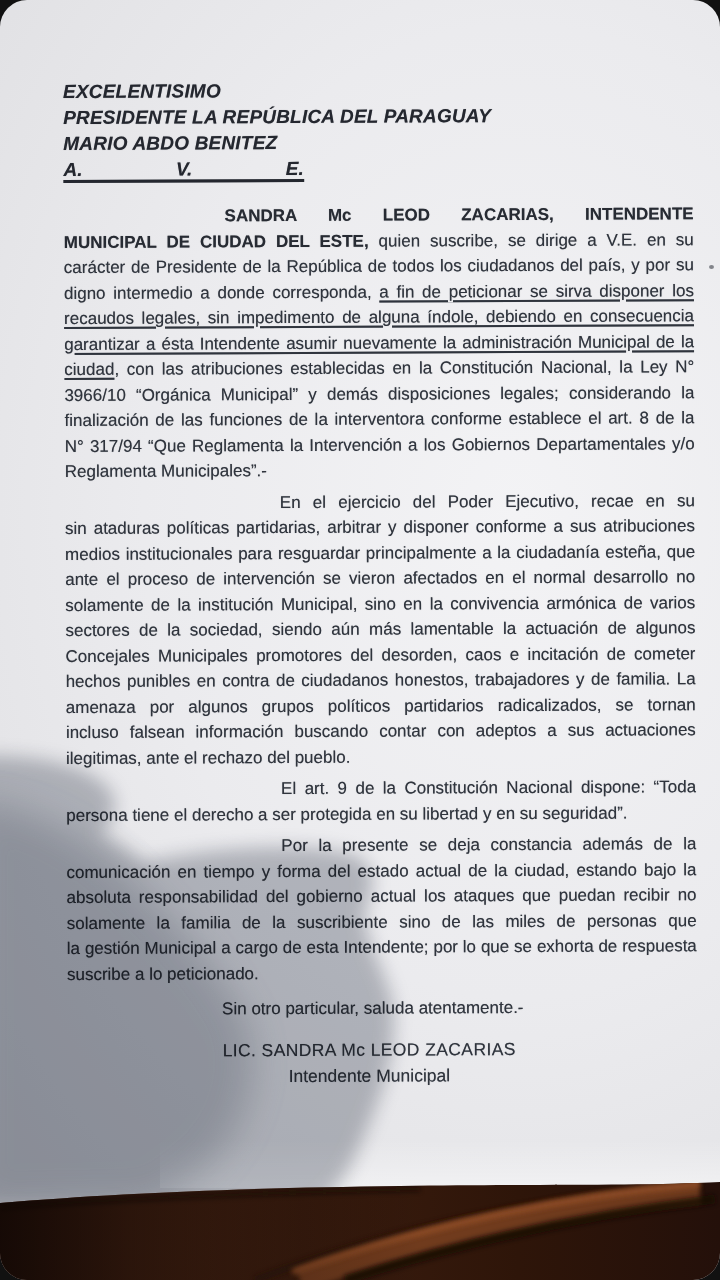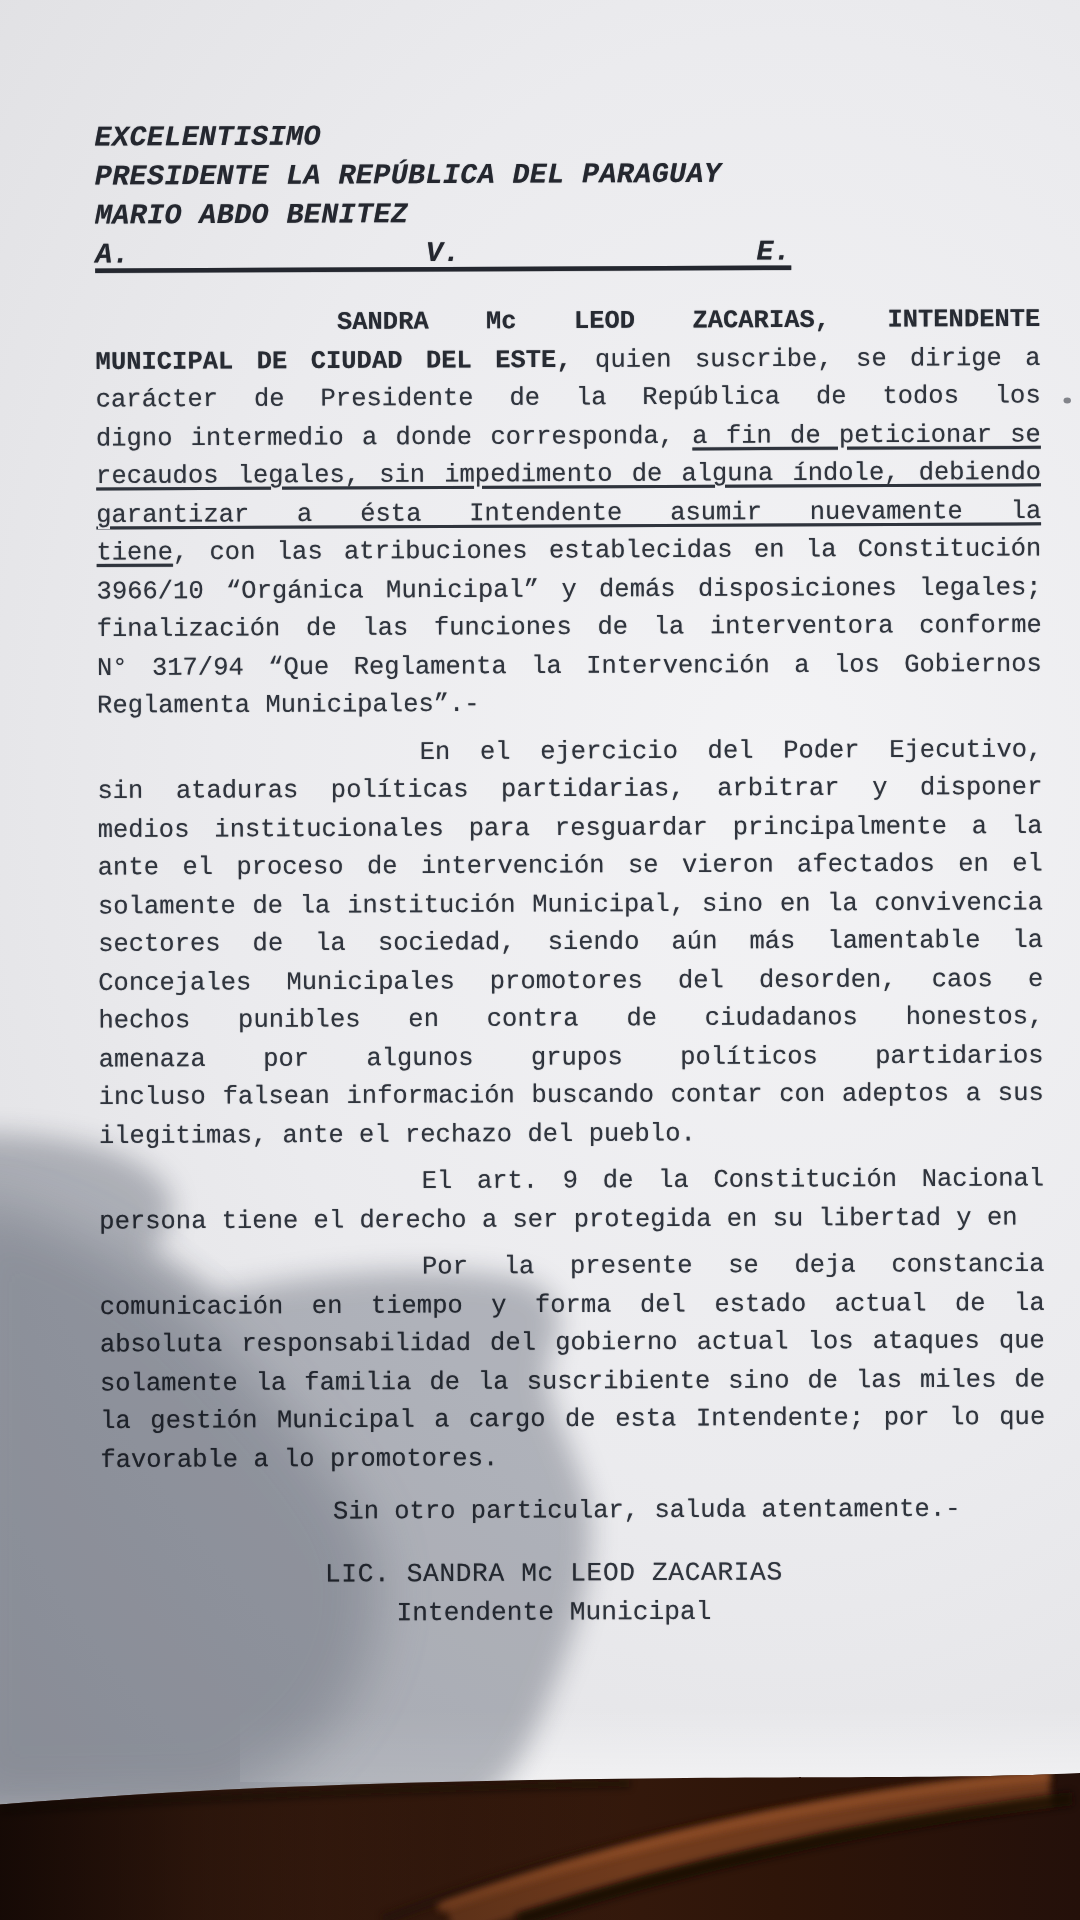--- a/index.html
+++ b/index.html
@@ -1,20 +1,21 @@
 <!DOCTYPE html>
 <html><head>
 <meta charset="utf-8">
 <style>
   html,body{margin:0;padding:0;background:#111;}
   .photo{
     position:relative;width:720px;height:1280px;overflow:hidden;
     background:
       radial-gradient(130% 95% at 72% 40%, #f3f3f5 0%, #ebebee 40%, #e2e2e5 68%, #d6d6da 100%);
-    font-family:Liberation Mono, monospace;
+    font-family:Liberation Sans, sans-serif;
+    border-radius:27px;
   }
   .content{
     position:absolute;left:63px;top:79px;width:630px;
     transform:rotate(-0.25deg);transform-origin:0 0;
     color:#2f343d;font-size:17px;
     text-shadow:0 0 0.7px rgba(47,52,61,.55);
     z-index:2;
   }
   .hline{
     font-style:italic;font-weight:bold;font-size:19px;line-height:26px;
@@ -66,21 +67,21 @@
       <div class="hline ave">A.                 V.                 E.</div>
     </div>
 
     <div class="para first">
       <div class="line ind1"><span class="b">SANDRA Mc LEOD ZACARIAS, INTENDENTE</span></div>
       <div class="line"><span class="b">MUNICIPAL DE CIUDAD DEL ESTE,</span><span> quien suscribe, se dirige a V.E. en su</span></div>
       <div class="line"><span>carácter de Presidente de la República de todos los ciudadanos del país, y por su</span></div>
       <div class="line"><span>digno intermedio a donde corresponda, </span><span class="u">a fin de peticionar se sirva disponer los</span></div>
       <div class="line"><span class="u">recaudos legales, sin impedimento de alguna índole, debiendo en consecuencia</span></div>
       <div class="line"><span class="u">garantizar a ésta Intendente asumir nuevamente la administración Municipal de la</span></div>
-      <div class="line"><span class="u">tiene</span><span>, con las atribuciones establecidas en la Constitución Nacional, la Ley N°</span></div>
+      <div class="line"><span class="u">ciudad</span><span>, con las atribuciones establecidas en la Constitución Nacional, la Ley N°</span></div>
       <div class="line"><span>3966/10 “Orgánica Municipal” y demás disposiciones legales; considerando la</span></div>
       <div class="line"><span>finalización de las funciones de la interventora conforme establece el art. 8 de la Ley</span></div>
       <div class="line"><span>N° 317/94 “Que Reglamenta la Intervención a los Gobiernos Departamentales y/o</span></div>
       <div class="line lastl"><span>Reglamenta Municipales”.-</span></div>
     </div>
 
     <div class="para mid">
       <div class="line ind2"><span>En el ejercicio del Poder Ejecutivo, recae en su persona</span></div>
       <div class="line"><span>sin ataduras políticas partidarias, arbitrar y disponer conforme a sus atribuciones los</span></div>
       <div class="line"><span>medios institucionales para resguardar principalmente a la ciudadanía esteña, que</span></div>
@@ -98,21 +99,21 @@
       <div class="line ind2"><span>El art. 9 de la Constitución Nacional dispone: “Toda</span></div>
       <div class="line lastl"><span>persona tiene el derecho a ser protegida en su libertad y en su seguridad”.</span></div>
     </div>
 
     <div class="para mid">
       <div class="line ind2"><span>Por la presente se deja constancia además de la</span></div>
       <div class="line"><span>comunicación en tiempo y forma del estado actual de la ciudad, estando bajo la</span></div>
       <div class="line"><span>absoluta responsabilidad del gobierno actual los ataques que puedan recibir no</span></div>
       <div class="line"><span>solamente la familia de la suscribiente sino de las miles de personas que acompañan</span></div>
       <div class="line"><span>la gestión Municipal a cargo de esta Intendente; por lo que se exhorta de respuesta</span></div>
-      <div class="line lastl"><span>favorable a lo promotores.</span></div>
+      <div class="line lastl"><span>suscribe a lo peticionado.</span></div>
     </div>
 
     <div class="line closing">Sin otro particular, saluda atentamente.-</div>
 
     <div class="sig">
       <div class="line s1">LIC. SANDRA Mc LEOD ZACARIAS</div>
       <div class="line">Intendente Municipal</div>
     </div>
 
   </div>

